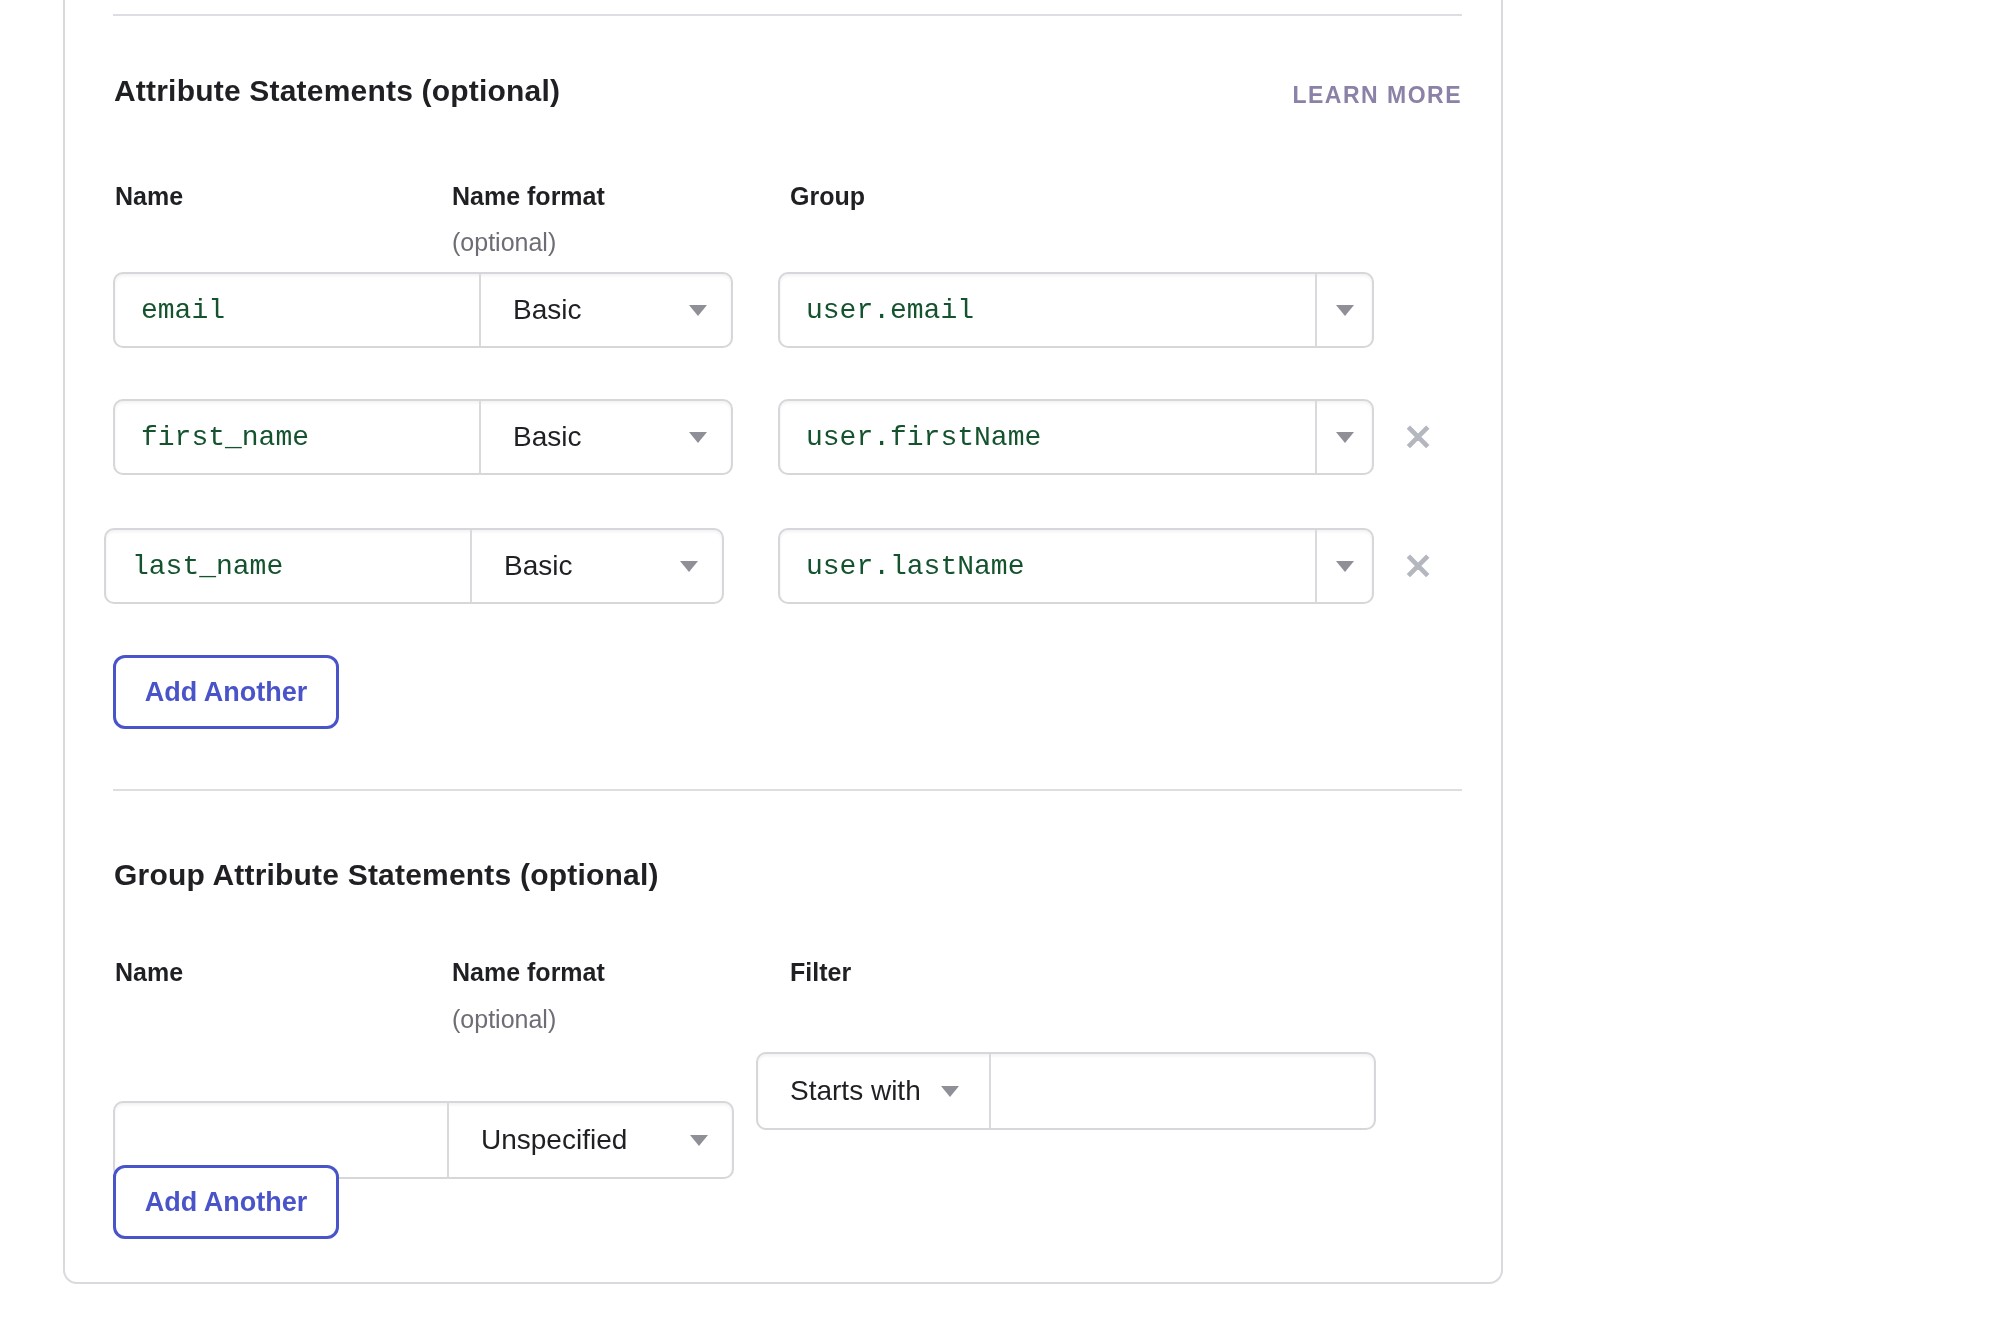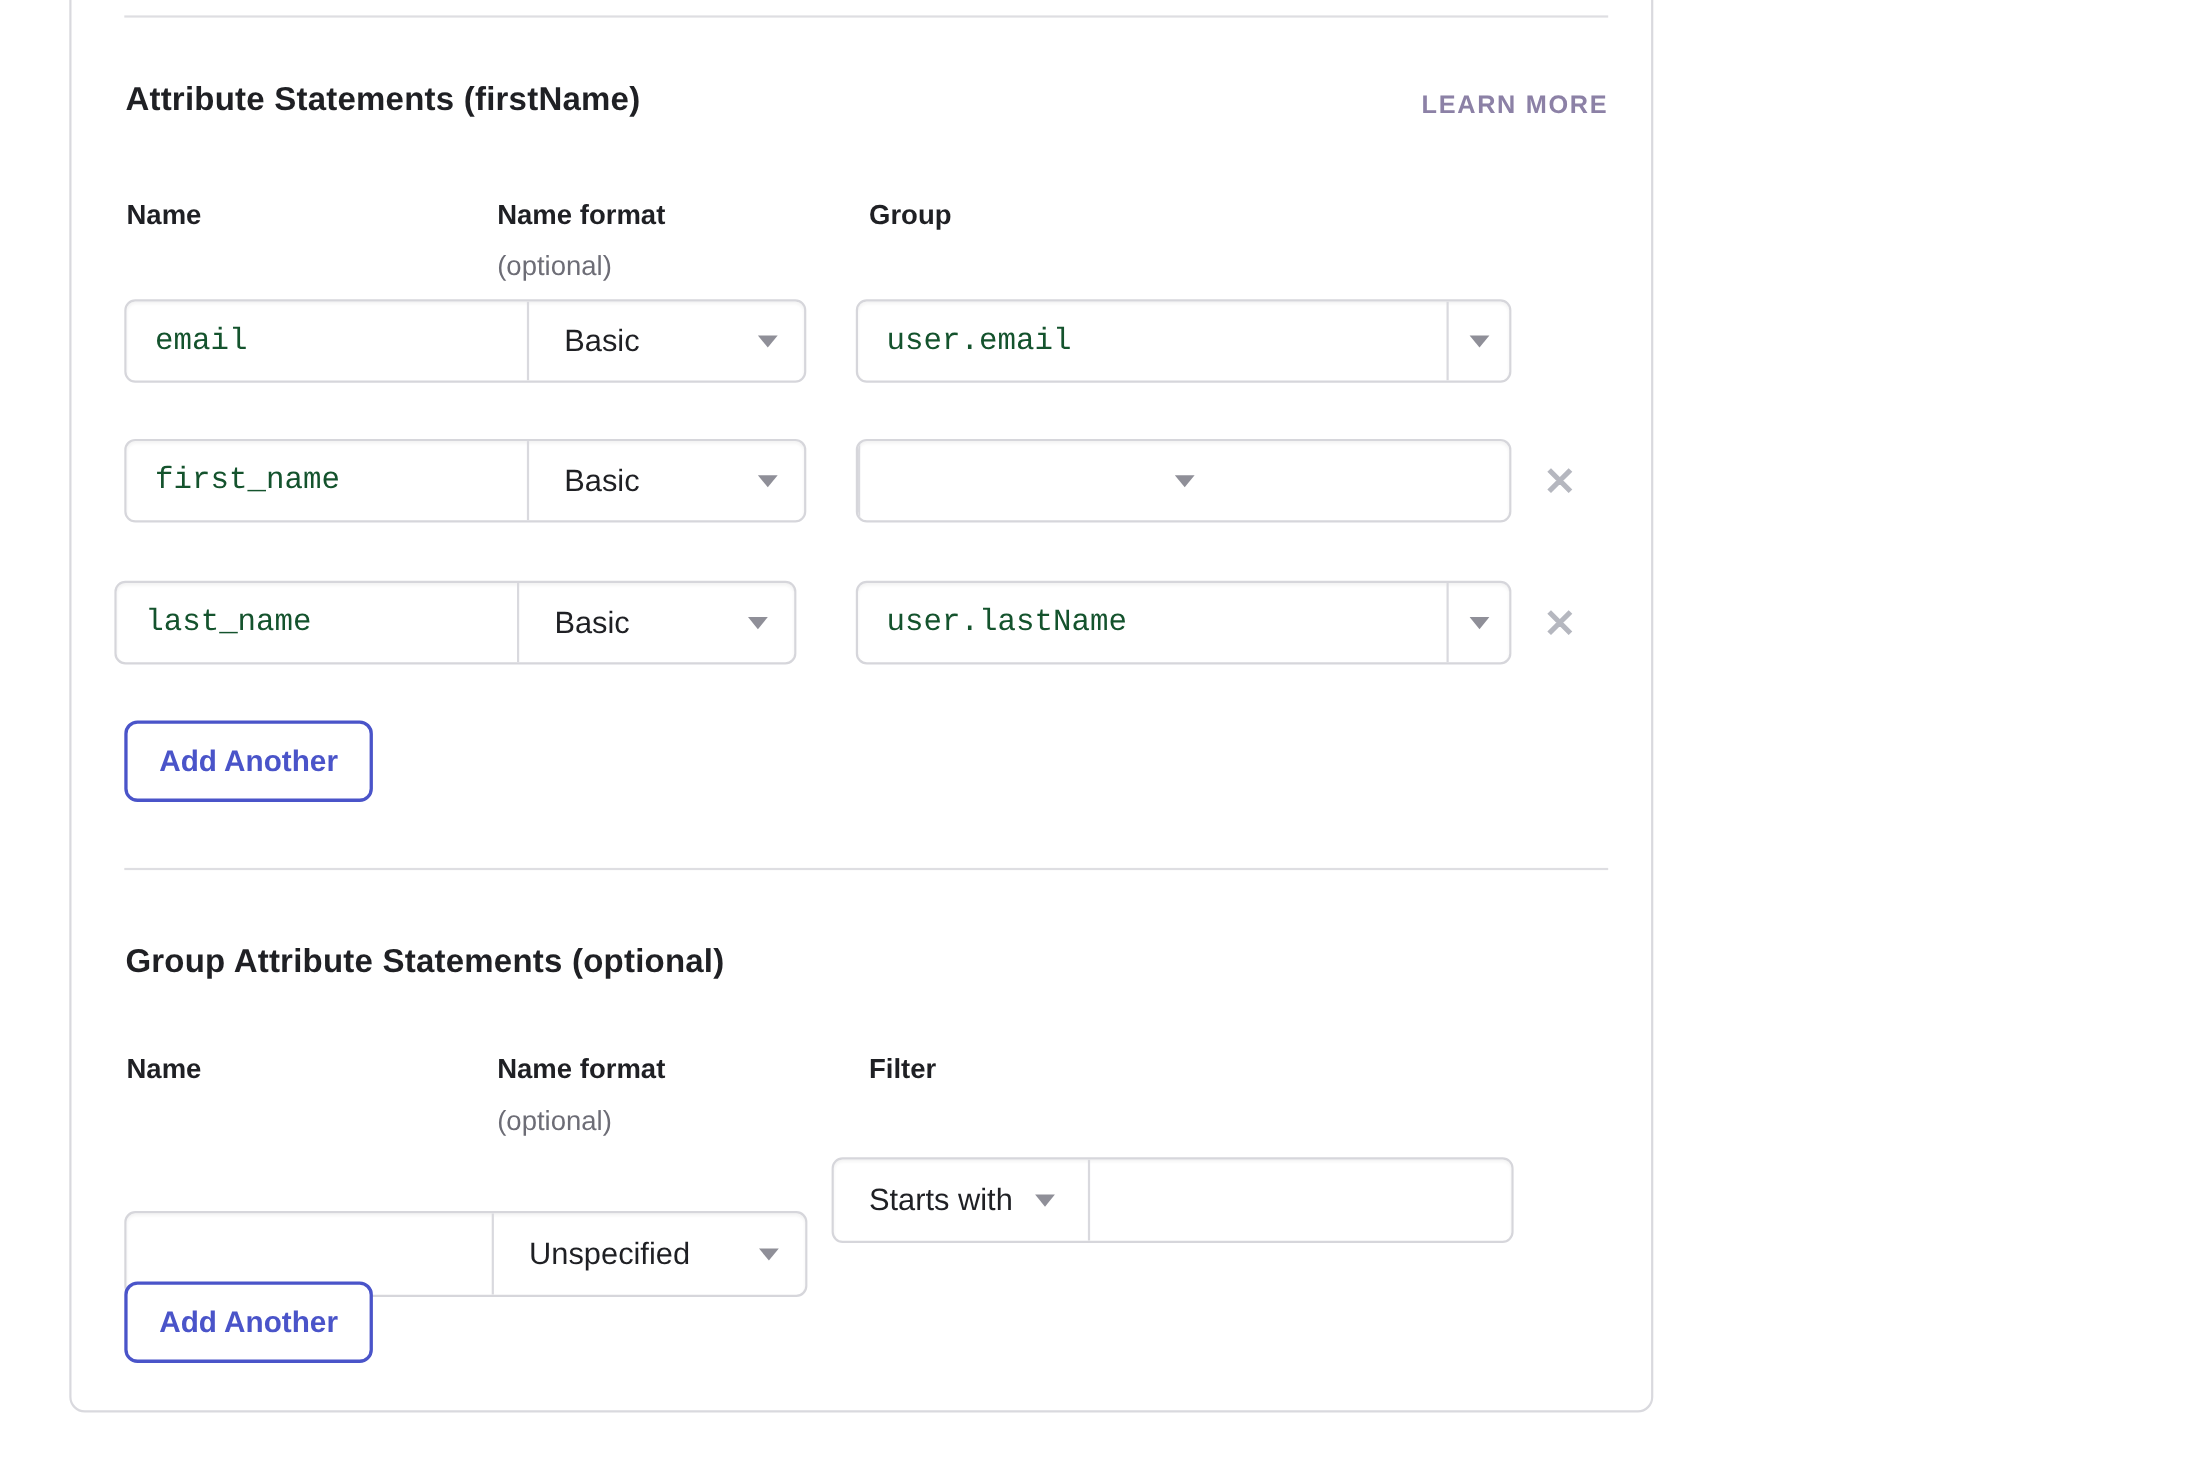--- a/index.html
+++ b/index.html
@@ -98,21 +98,21 @@
     cursor:pointer;
   }
 </style>
 </head>
 <body>
 
 <div class="card"></div>
 
 <div class="hr" style="top:14px"></div>
 
-<h2 class="section-title" style="left:114px; top:74px">Attribute Statements (firstName)</h2>
+<h2 class="section-title" style="left:114px; top:74px">Attribute Statements (optional)</h2>
 
 <a class="learn-more" style="top:82px; right:532px" href="#">LEARN MORE</a>
 
 <div class="col-label" style="left:115px; top:182px">Name</div>
 <div class="col-label" style="left:452px; top:182px">Name format</div>
 <div class="col-note" style="left:452px; top:228px">(optional)</div>
 <div class="col-label" style="left:790px; top:182px">Group</div>
 
 <div class="field-group" style="left:113px; top:272px; width:620px">
   <input class="gi" style="width: 364px;" value="email">
@@ -132,20 +132,21 @@
 
 <div class="field-group" style="left:113px; top:399px; width:620px">
   <input class="gi" style="width: 364px;" value="first_name">
   <div class="gsep"></div>
   <div class="gsel" style="flex:1">
     <span>Basic</span>
     <span class="tri"></span>
   </div>
 </div>
 <div class="field-group" style="left:778px; top:399px; width:596px">
+  <input class="gi" style="width: 535px;" value="user.firstName">
   <div class="gsep"></div>
   <div class="arrow-cell" style="flex:1">
     <span class="tri"></span>
   </div>
 </div>
 <button class="x-btn" style="left:1396px; top:416px">✕</button>
 
 <div class="field-group" style="left:104px; top:528px; width:620px">
   <input class="gi" style="width: 364px;" value="last_name">
   <div class="gsep"></div>

